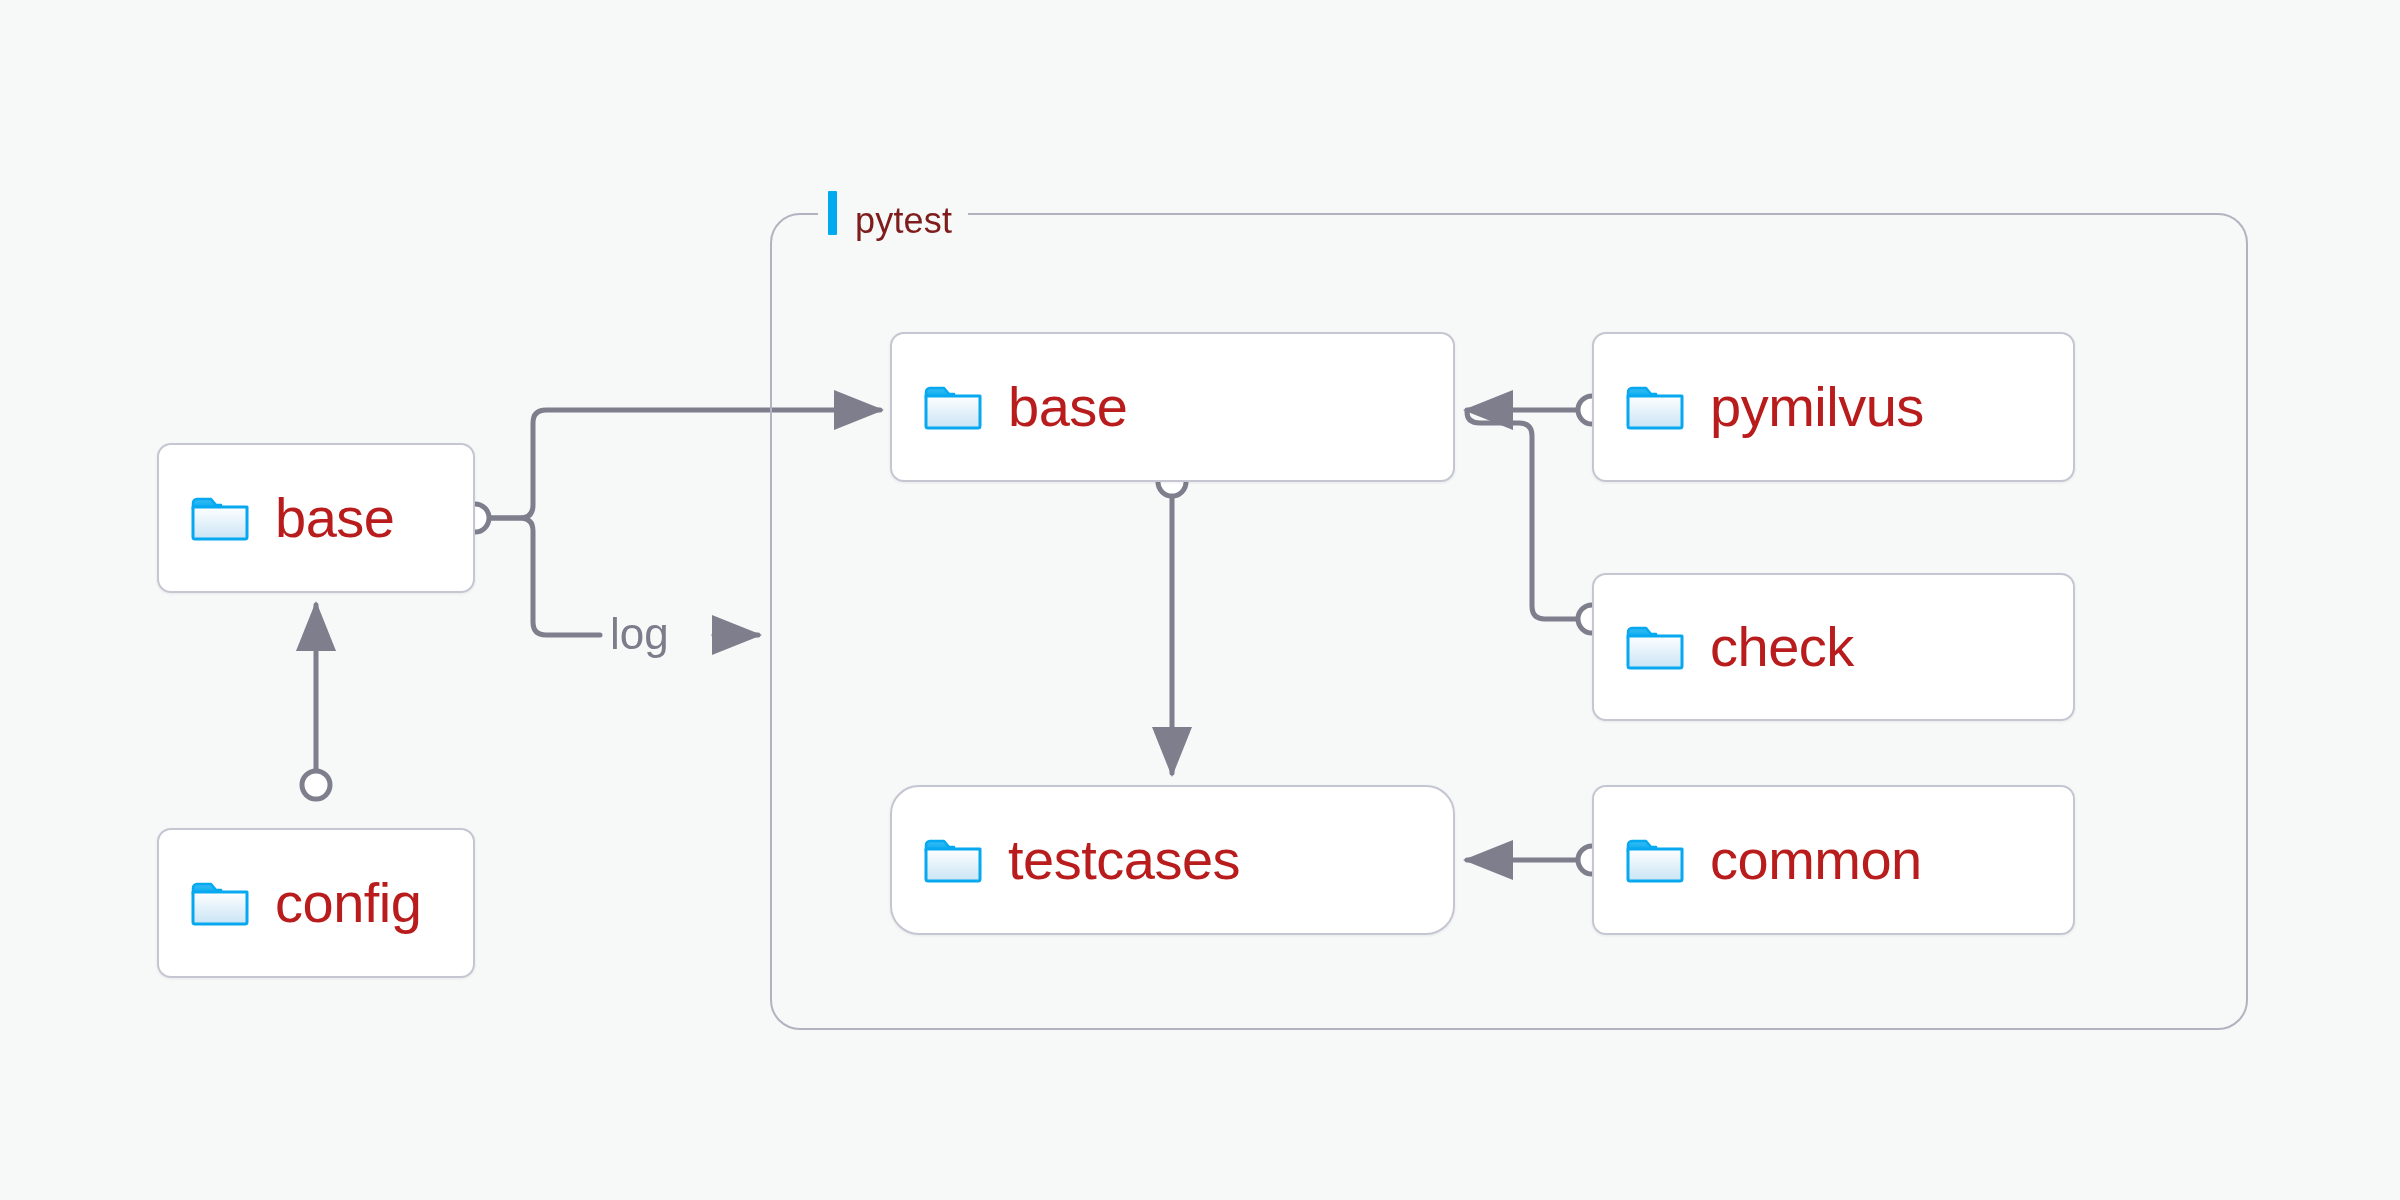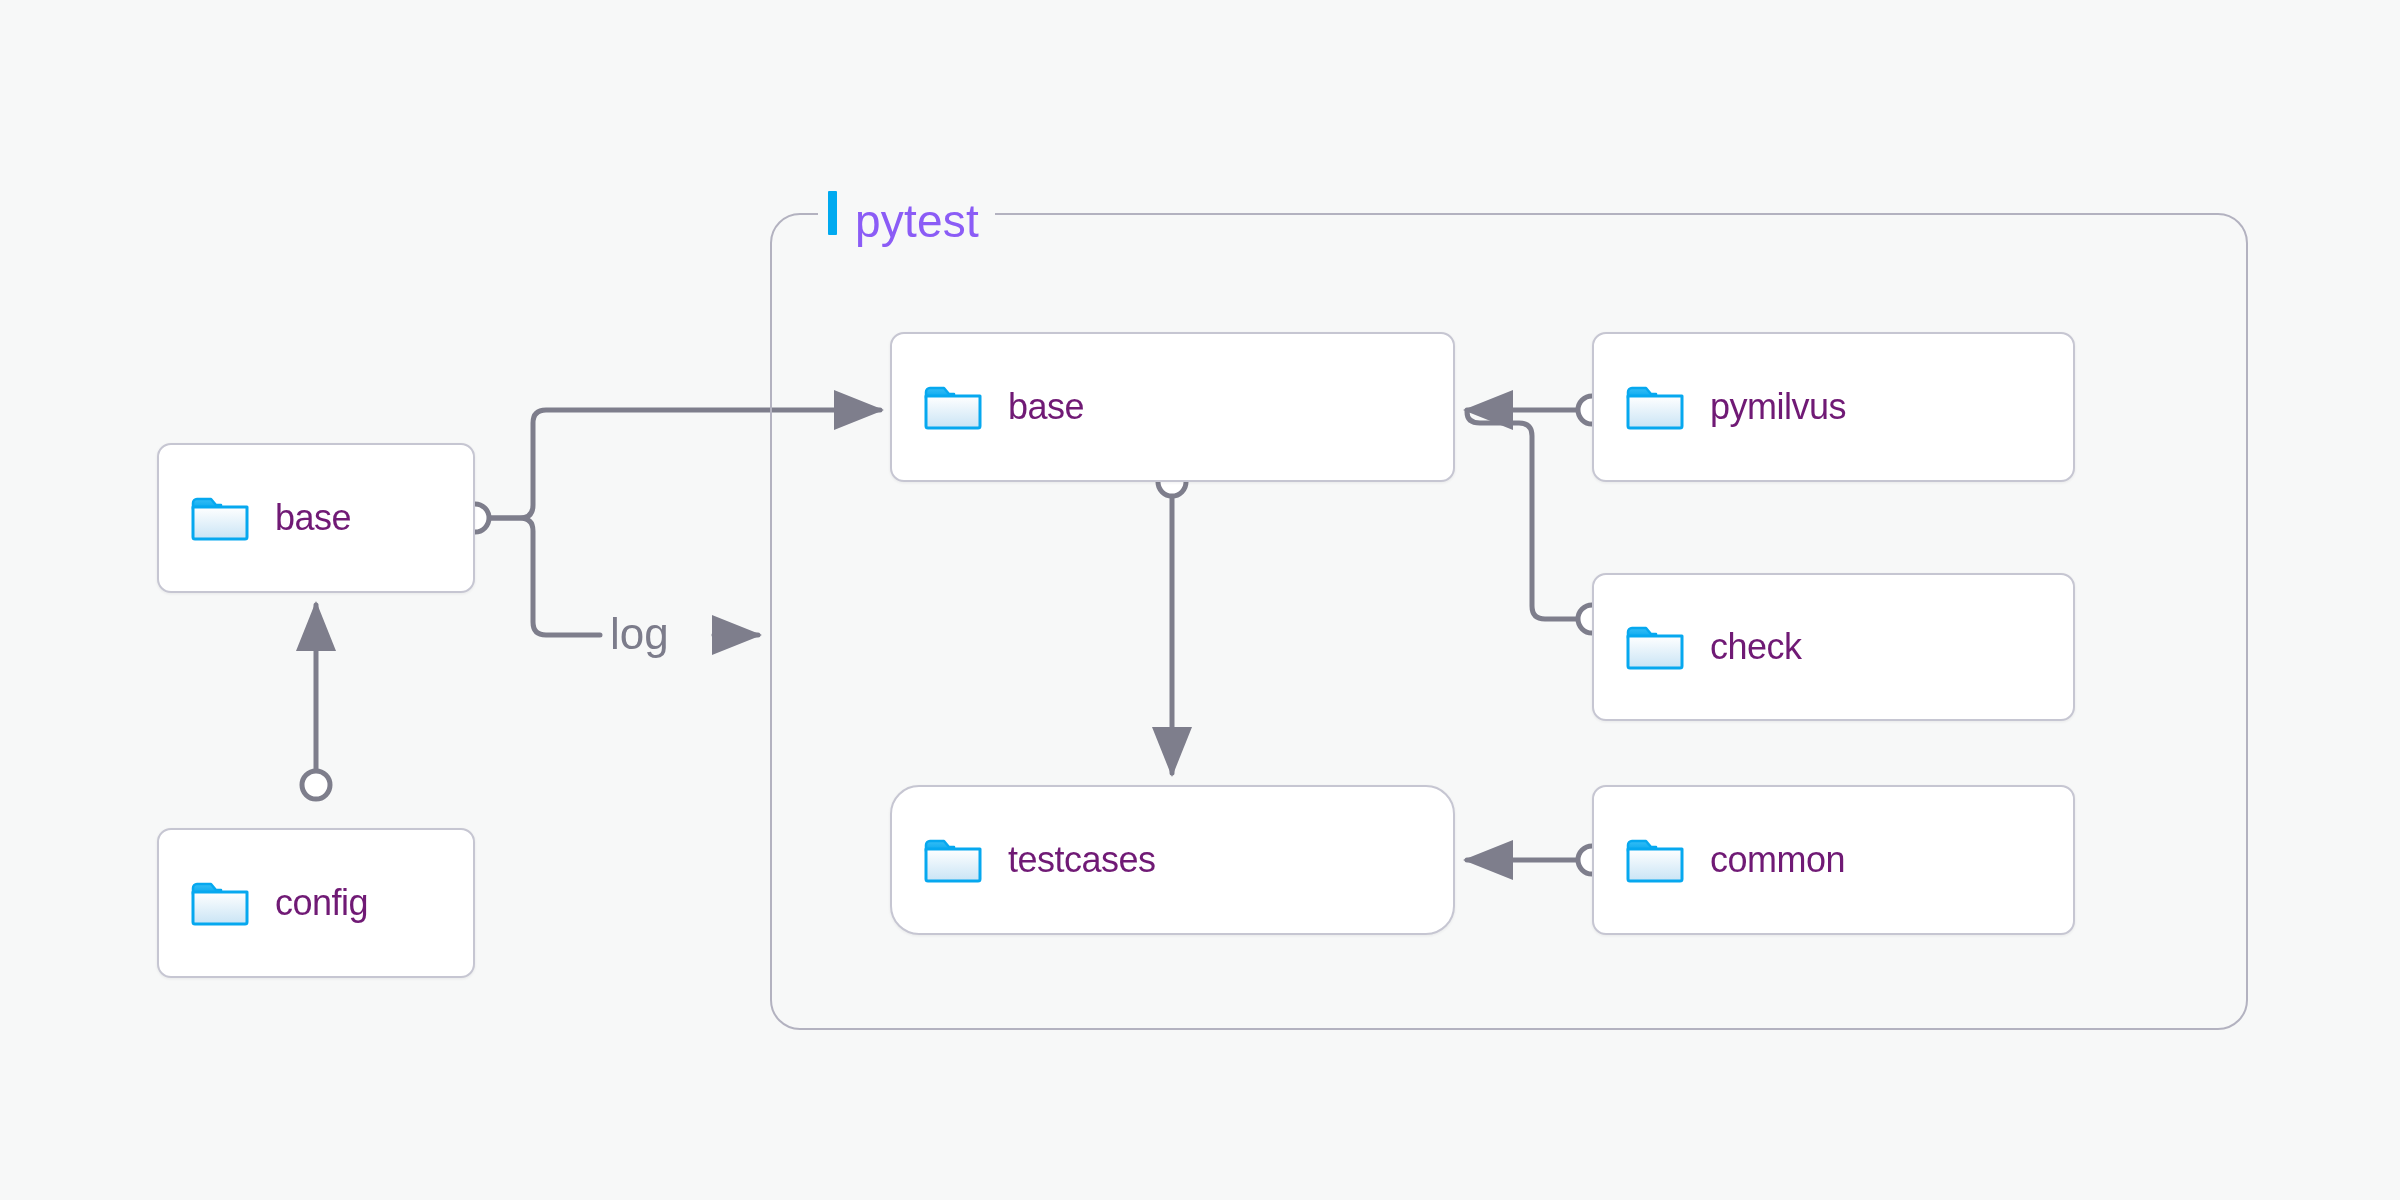--- a/index.html
+++ b/index.html
@@ -46,22 +46,22 @@
     height: 46px;
   }
   .group-accent {
     width: 9px;
     height: 44px;
     background: #00aaf0;
     border-radius: 1px;
     flex: 0 0 auto;
   }
   .group-title {
-    font-size: 46px;
-    color: #8b5cf6;
+    font-size: 36px;
+    color: #7f1d1d;
     letter-spacing: 0.2px;
     white-space: nowrap;
     margin-top: 16px;
   }
 
   
   .node {
     position: absolute;
     box-sizing: border-box;
     background: #ffffff;
@@ -71,22 +71,22 @@
     align-items: center;
     box-shadow: 0 1px 3px rgba(30,32,48,0.07);
   }
   .node-inner {
     display: flex;
     align-items: center;
     gap: 26px;
     padding-left: 32px;
   }
   .node-label {
-    font-size: 36px;
-    color: #701a75;
+    font-size: 56px;
+    color: #b91c1c;
     letter-spacing: -0.5px;
     white-space: nowrap;
     line-height: 1;
   }
   .folder-icon {
     flex: 0 0 auto;
     width: 58px;
     height: 48px;
     display: block;
   }

